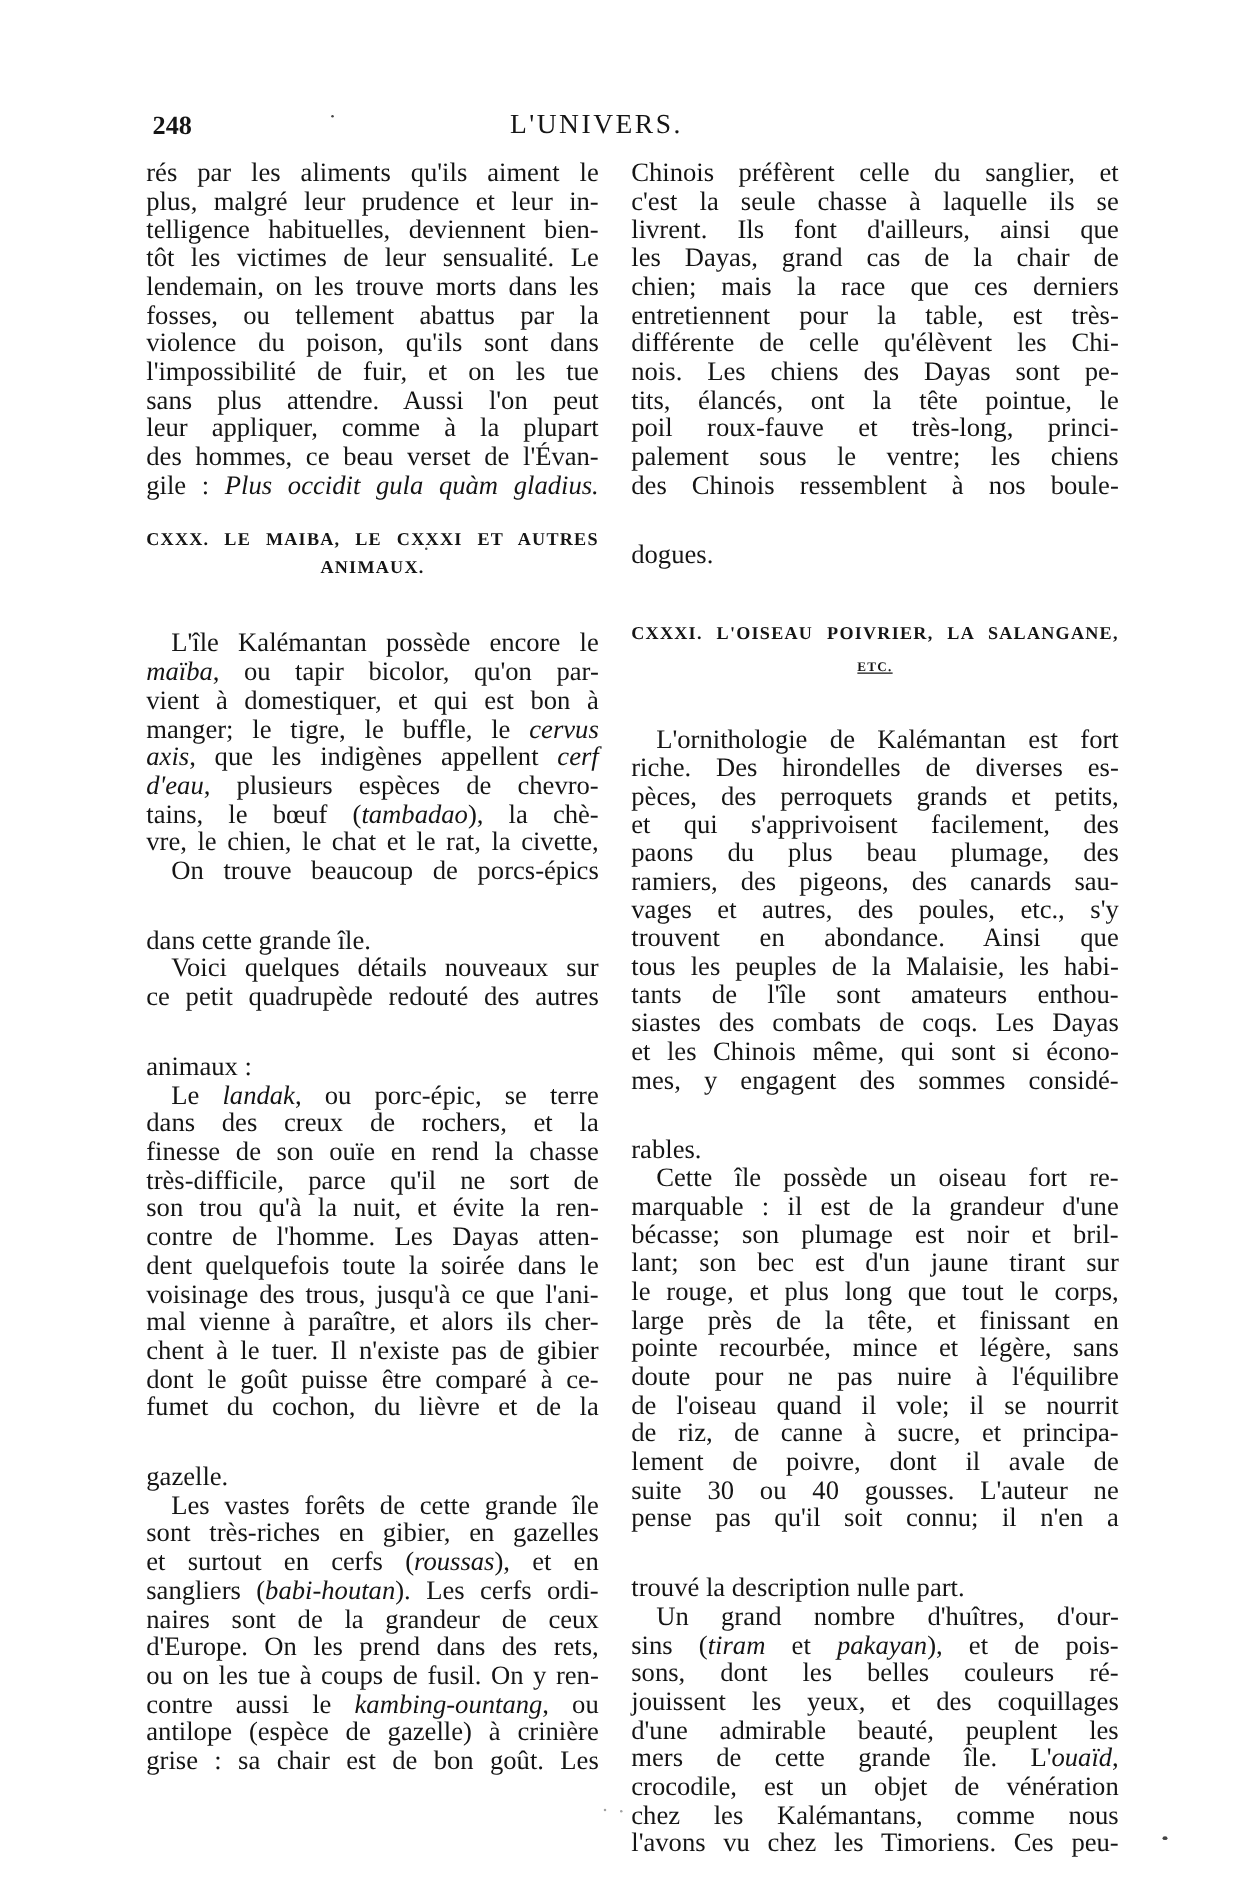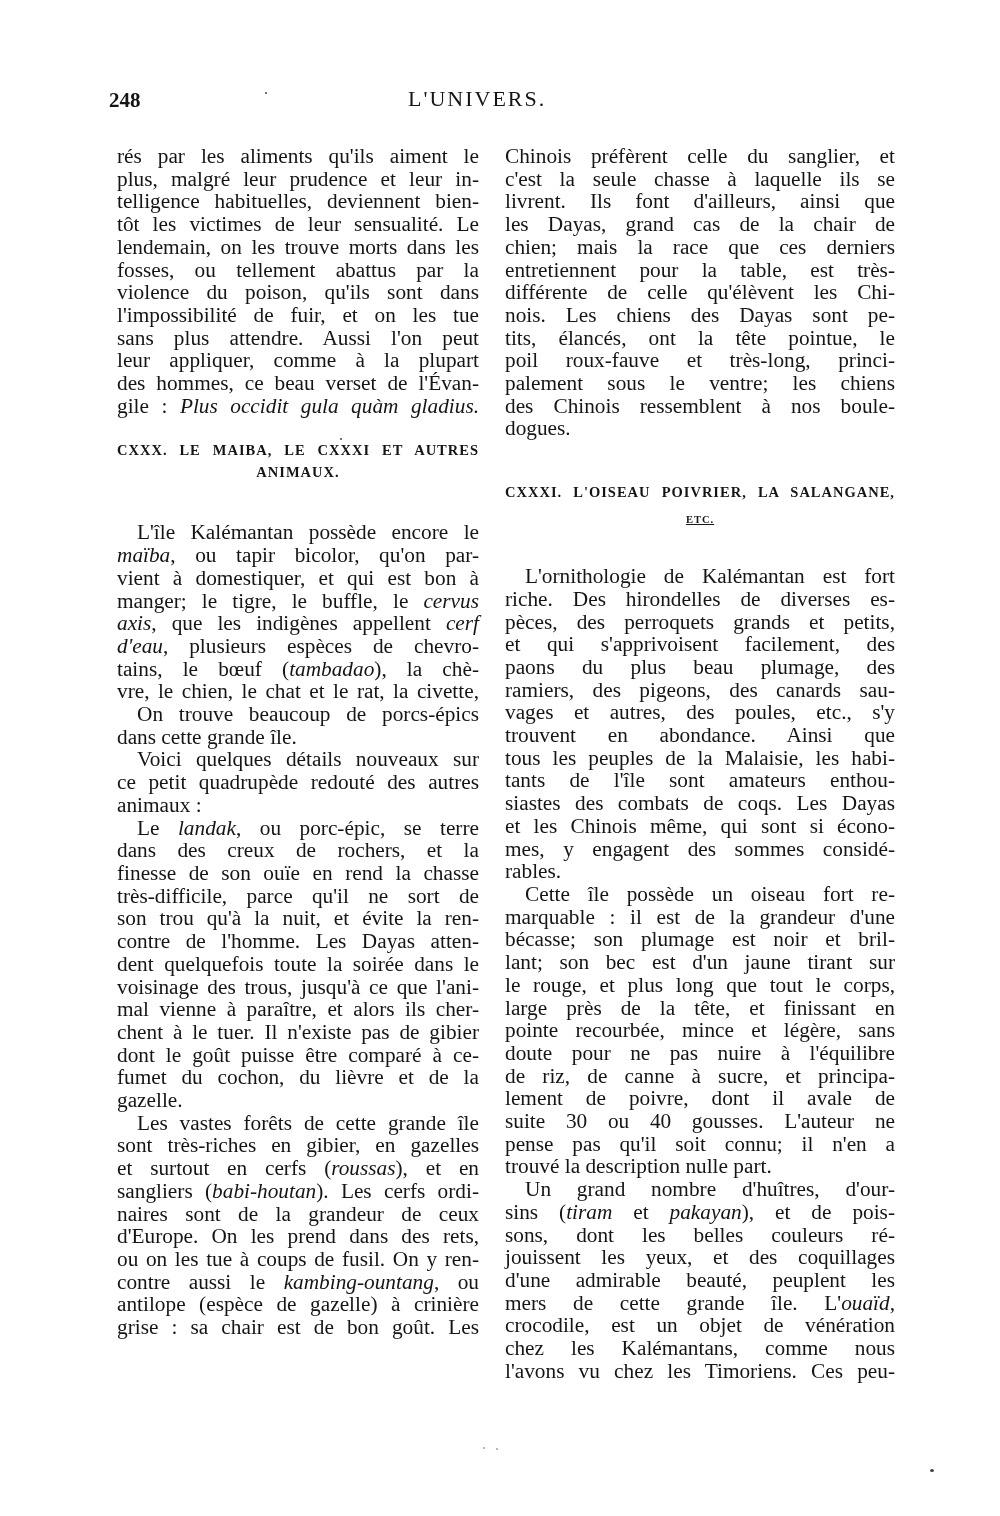--- a/index.html
+++ b/index.html
@@ -1,25 +1,25 @@
 <!DOCTYPE html>
 <html><head>
 <meta charset="utf-8">
 <style>
   html, body { margin:0; padding:0; background:#ffffff; }
   body { width:1000px; height:1516px; position:relative; overflow:hidden;
          font-family:"Liberation Serif","DejaVu Serif",serif; color:#151515; }
-  .page-number { position:absolute; left:109px; top:88px; font-size:21px; font-weight:bold; letter-spacing:0px; }
+  .page-number { position:absolute; left:122px; top:88px; font-size:21px; font-weight:bold; letter-spacing:0px; }
   .running-head { position:absolute; left:408px; top:86px; font-size:22px; letter-spacing:2px; }
-  .col { position:absolute; top:145px; font-size:21.3px; line-height:22.7px; text-align:justify; hyphens:manual; }
+  .col { position:absolute; top:127px; font-size:21.3px; line-height:22.7px; text-align:justify; hyphens:manual; }
   .col-left { left:117px; width:362px; }
   .col-right { left:505px; width:390px; }
   .col p { margin:0; text-indent:0; }
   .col .ln { display:block; text-align:justify; text-align-last:justify; white-space:nowrap; }
-  .col .ln.last { text-align-last:left; }
+  .col .ln.last { text-align-last:left;margin-top:33px; }
   .col .ln.ind { padding-left:20px; }
   .section-title { font-size:14.5px; letter-spacing:1px; text-align:center; font-weight:bold; line-height:22px; margin:0; }
   .section-title.left-t { margin-top:22px; margin-bottom:38px; }
   .section-title.right-t { margin-top:41px; margin-bottom:34px; }
   .etc { font-size:10.5px; letter-spacing:1px;text-decoration:underline; }
   em { font-style:italic; }
   .speck { position:absolute; background:#444; border-radius:50%; }
 </style>
 </head>
 <body>
@@ -141,20 +141,21 @@
 
   <p>
     <span class="ln ind">Cette île possède un oiseau fort re-</span>
     <span class="ln">marquable : il est de la grandeur d'une</span>
     <span class="ln">bécasse; son plumage est noir et bril-</span>
     <span class="ln">lant; son bec est d'un jaune tirant sur</span>
     <span class="ln">le rouge, et plus long que tout le corps,</span>
     <span class="ln">large près de la tête, et finissant en</span>
     <span class="ln">pointe recourbée, mince et légère, sans</span>
     <span class="ln">doute pour ne pas nuire à l'équilibre</span>
+    <span class="ln">de l'oiseau quand il vole; il se nourrit</span>
     <span class="ln">de riz, de canne à sucre, et principa-</span>
     <span class="ln">lement de poivre, dont il avale de</span>
     <span class="ln">suite 30 ou 40 gousses. L'auteur ne</span>
     <span class="ln">pense pas qu'il soit connu; il n'en a</span>
     <span class="ln last">trouvé la description nulle part.</span>
   </p>
 
   <p>
     <span class="ln ind">Un grand nombre d'huîtres, d'our-</span>
     <span class="ln"><span>sins (</span><em>tiram</em><span> et </span><em>pakayan</em><span>), et de pois-</span></span>

